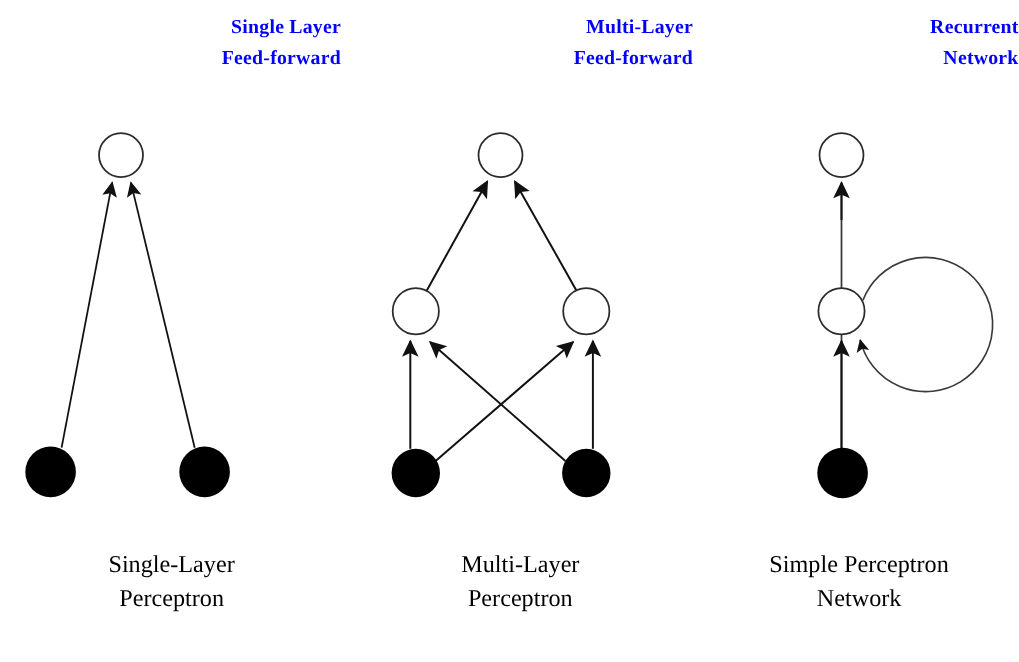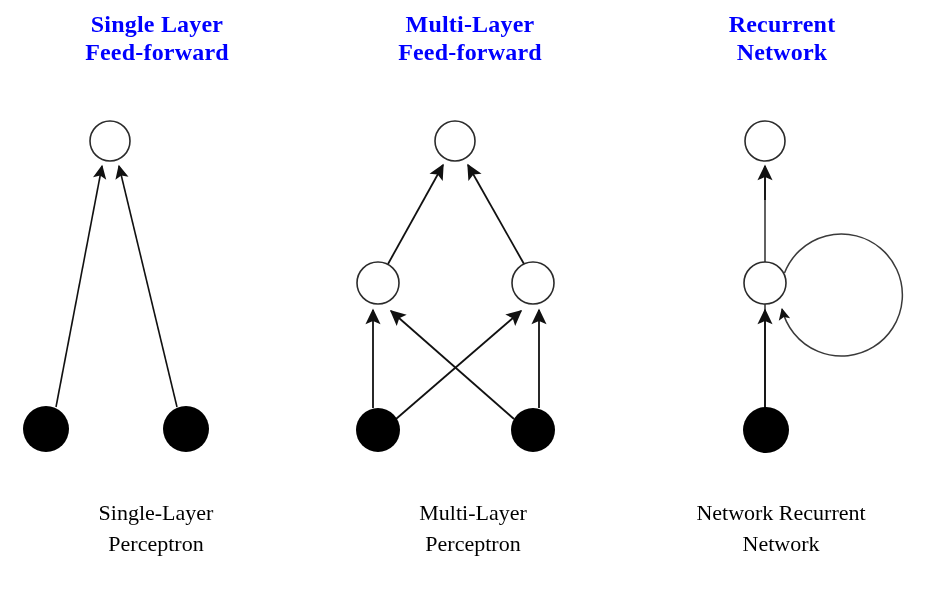--- a/index.html
+++ b/index.html
@@ -27,24 +27,24 @@
   }
   #panel-single  { left: 0px;   width: 310px; }
   #panel-multi   { left: 310px; width: 320px; }
   #panel-recur   { left: 630px; width: 296px; }
 
   .panel-title {
     position: absolute;
     left: 0;
     right: 0;
     top: 10px;
-    text-align: center;
+    text-align: right;
     color: #0000ff;
     font-weight: bold;
-    font-size: 24px;
+    font-size: 18px;
     line-height: 28px;
     letter-spacing: 0.2px;
     white-space: pre-line;
   }
   #panel-recur .panel-title { padding-left: 8px; }
   #panel-single .panel-title { padding-left: 4px; }
 
   .panel-caption {
     position: absolute;
     left: 0;
@@ -139,17 +139,17 @@
   <div class="panel" id="panel-multi">
     <div class="panel-title">Multi-Layer
 Feed-forward</div>
     <div class="panel-caption">Multi-Layer
 Perceptron</div>
   </div>
 
   <div class="panel" id="panel-recur">
     <div class="panel-title">Recurrent
 Network</div>
-    <div class="panel-caption">Network Recurrent
+    <div class="panel-caption">Simple Perceptron
 Network</div>
   </div>
 
 </div>
 
 </body></html>

